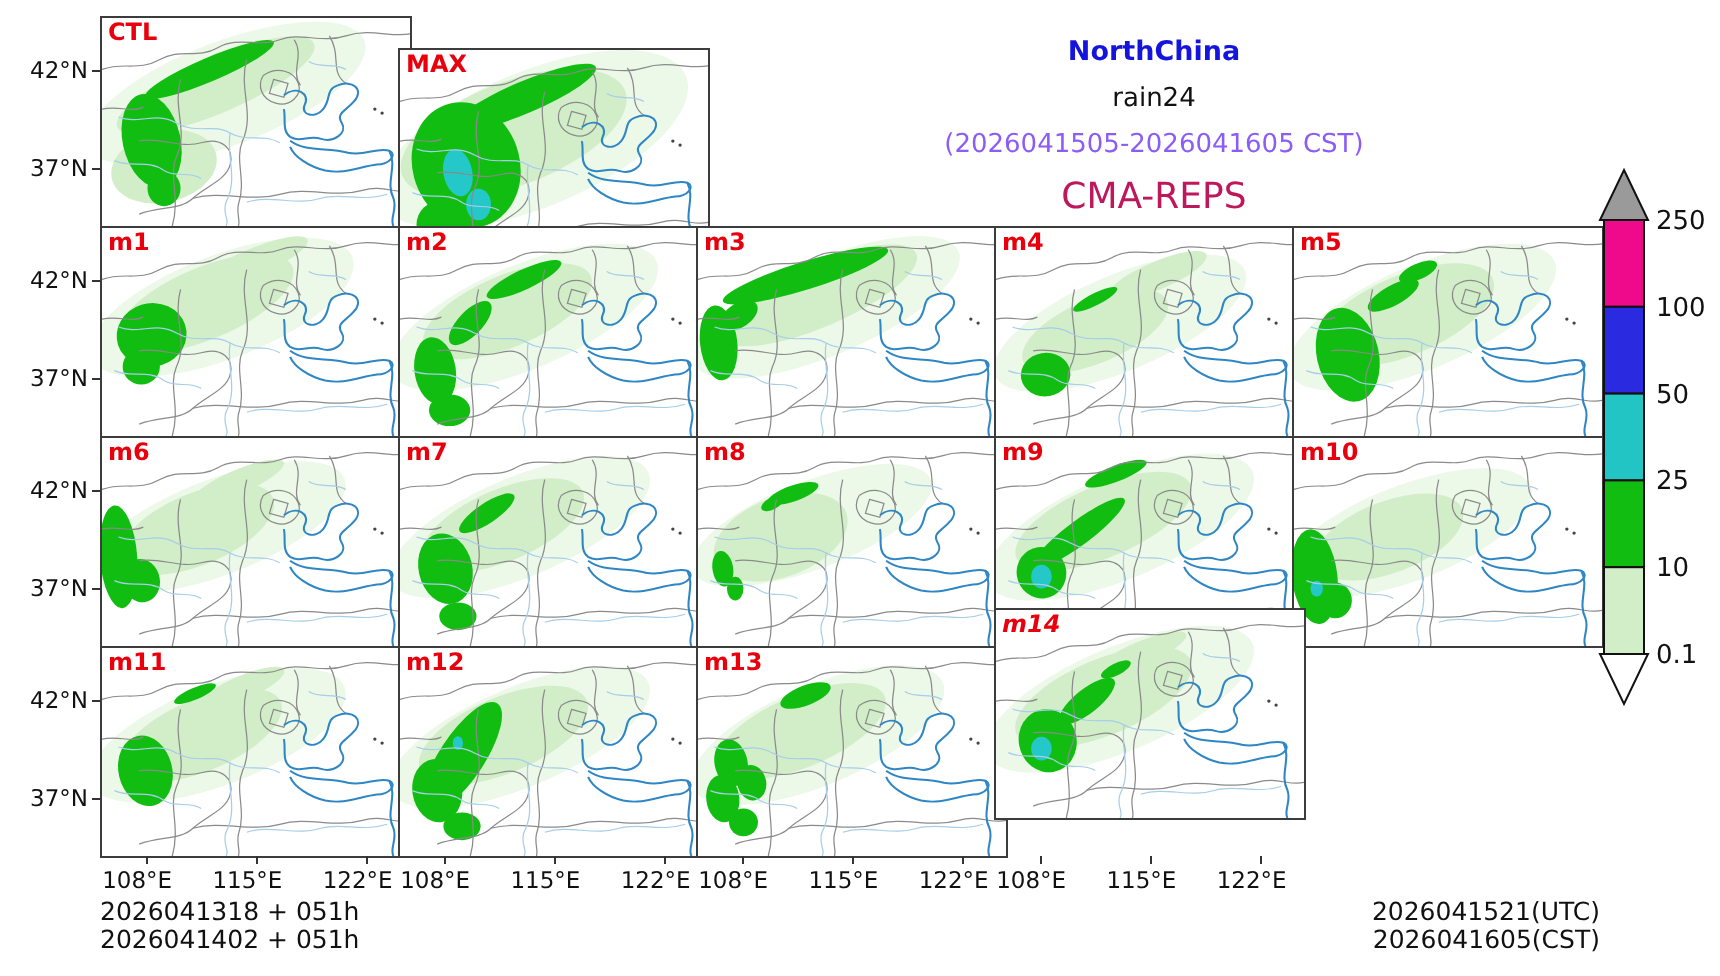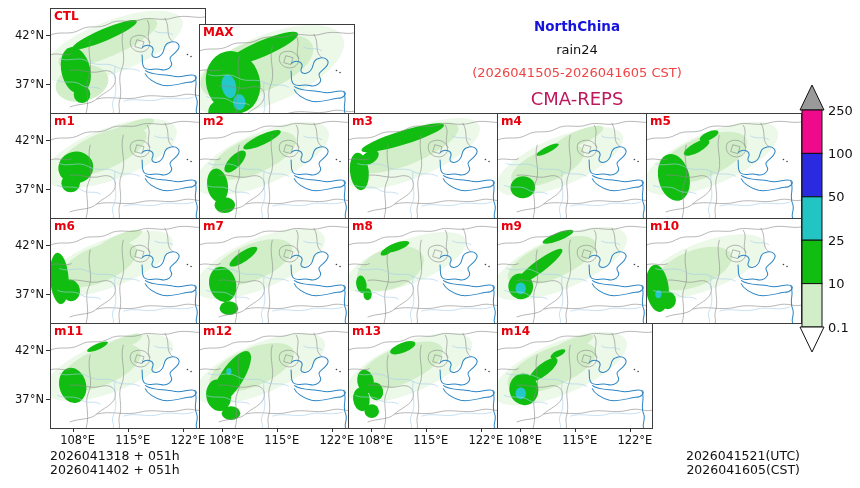--- a/index.html
+++ b/index.html
@@ -5,26 +5,26 @@
   html,body{margin:0;padding:0;background:#fff;}
   #fig{position:relative;width:860px;height:488px;background:#ffffff;
        font-family:"DejaVu Sans","Liberation Sans",sans-serif;overflow:hidden;}
   .panel{position:absolute;width:156px;height:106px;border:1px solid #3c3c3c;
          box-sizing:border-box;background:#ffffff;}
   .panel svg{position:absolute;left:0;top:0;width:100%;height:100%;display:block;}
   .panel-label{position:absolute;left:3px;top:0px;font-size:12px;font-weight:bold;
                color:#e8000d;line-height:14px;z-index:3;}
   .ytick-label{position:absolute;width:44px;text-align:right;font-size:11.5px;color:#111;}
   .ytick-mark{position:absolute;width:4px;height:1px;background:#333;}
-  .xtick-label{position:absolute;width:44px;text-align:right;font-size:11.5px;color:#111;}
+  .xtick-label{position:absolute;width:44px;text-align:left;font-size:11.5px;color:#111;}
   .xtick-mark{position:absolute;width:1px;height:4px;background:#333;}
   #titleblock{position:absolute;left:352px;top:18px;width:450px;text-align:center;}
   #title-region{font-size:13.5px;font-weight:bold;color:#1414dd;margin-bottom:8px;}
   #title-variable{font-size:13px;color:#111;margin-bottom:8px;}
-  #title-period{font-size:13px;color:#ef4444;margin-bottom:8px;}
+  #title-period{font-size:13px;color:#8b5cf6;margin-bottom:8px;}
   #title-model{font-size:18px;color:#be185d;}
   #colorbar{position:absolute;left:795px;top:78px;}
   .footer{position:absolute;font-size:12.5px;color:#111;line-height:13.5px;}
   #footer-left{left:50px;top:449px;text-align:center;}
   #footer-right{left:560px;top:449px;width:240px;text-align:right;}
 </style>
 </head>
 <body>
 
 <div id="fig">
@@ -489,21 +489,21 @@
           <path d="M70,93 C82,89 94,95 106,91 C116,88 126,93 138,89" fill="none" stroke="#a6cde9" stroke-width="0.6"></path>
           <path d="M100,22 C106,26 112,22 118,26" fill="none" stroke="#a6cde9" stroke-width="0.6"></path>
           <path d="M88,39 C94,34 101,38 98,44 C96,49 103,51 107,46 C111,41 108,36 114,34 C121,31 127,36 122,42 C118,47 113,48 116,53 C119,58 112,63 106,61 C100,59 96,63 91,60 C87,57 89,51 88,46" fill="none" stroke="#2e86c4" stroke-width="1"></path>
           <path d="M91,62 C99,68 109,65 119,68 C127,70 133,65 139,67 C143,69 139,74 133,74 C125,75 117,79 108,77 C100,75 93,70 91,65" fill="none" stroke="#2e86c4" stroke-width="1"></path>
           <path d="M139,67 C143,75 137,83 141,91 C143,97 139,101 141,105" fill="none" stroke="#2e86c4" stroke-width="1"></path>
           <circle cx="132" cy="46" r="0.8" fill="#444"></circle>
           <circle cx="135.5" cy="48" r="0.8" fill="#444"></circle>
         </svg>
         <span class="panel-label">m13</span>
       </div>
-      <div class="panel" style="left: 497px; top: 323px;">
+      <div class="panel" style="left: 497px; top: 304px; font-style: italic;">
         <svg viewBox="0 0 149 105" preserveAspectRatio="none">
           <ellipse cx="60" cy="45" rx="70" ry="26" fill="#ecf8e8" transform="rotate(-24 60 45)"></ellipse>
           <ellipse cx="52" cy="44" rx="46" ry="19" fill="#d2eec8" transform="rotate(-24 52 44)"></ellipse>
           <ellipse cx="70" cy="22" rx="24" ry="6" fill="#d2eec8" transform="rotate(-24 70 22)"></ellipse>
           <ellipse cx="44" cy="46" rx="17" ry="6" fill="#12bd12" transform="rotate(-40 44 46)"></ellipse>
           <ellipse cx="25" cy="66" rx="14" ry="16" fill="#12bd12" transform="rotate(-10 25 66)"></ellipse>
           <ellipse cx="58" cy="30" rx="8" ry="3" fill="#12bd12" transform="rotate(-28 58 30)"></ellipse>
           <ellipse cx="22" cy="70" rx="5" ry="6" fill="#25c8c8" transform="rotate(0 22 70)"></ellipse>
           <path d="M0,26 C10,22 18,27 28,21 C38,15 46,21 56,15 C66,9 76,15 86,11 C96,7 106,13 118,9 C130,5 140,10 149,8" fill="none" stroke="#8a8a8a" stroke-width="0.6"></path>
           <path d="M93,11 C98,19 91,27 96,34" fill="none" stroke="#8a8a8a" stroke-width="0.6"></path>

